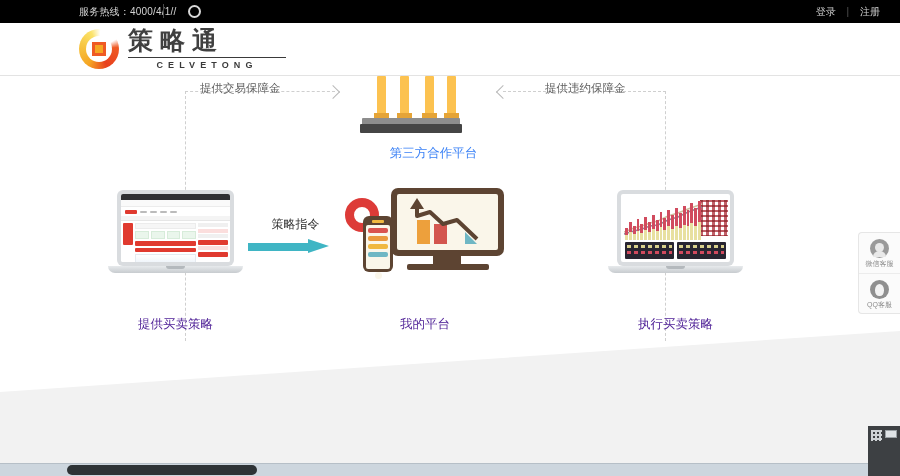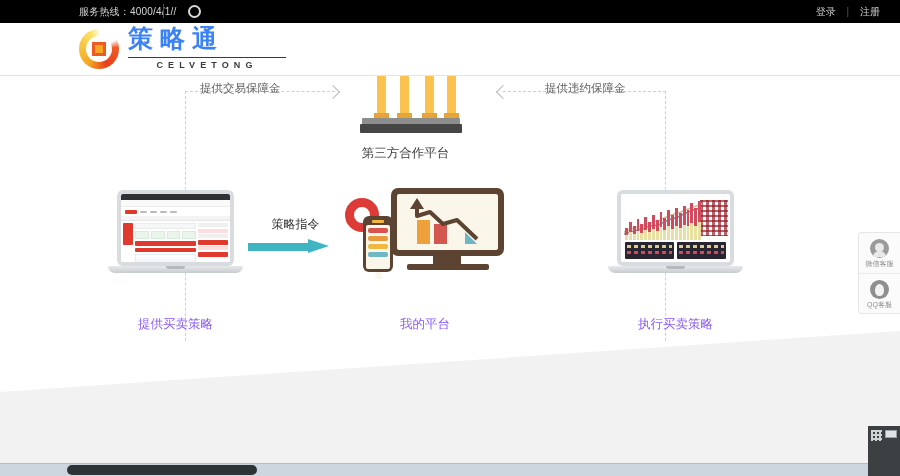--- a/index.html
+++ b/index.html
@@ -45,22 +45,22 @@
   .logo-mark::after {
     content:""; position:absolute; left:7px; top:7px; width:26px; height:26px;
     border-radius:50%; background:#fff;
   }
   .logo-mark .sq {
     position:absolute; left:13px; top:13px; width:14px; height:14px; z-index:2;
     border:3px solid #ef5a24; background:#f5a623;
   }
   .logo-text { display:flex; flex-direction:column; line-height:1; }
   .logo-cn {
-    font-family:Liberation Mono, monospace;
-    font-size:25px; font-weight:bold; color:#3b82f6; letter-spacing:7px;
+    font-family:Liberation Sans, sans-serif;
+    font-size:25px; font-weight:bold; color:#404040; letter-spacing:7px;
   }
   .logo-en {
     font-size:9px; font-weight:bold; color:#3a3a3a; letter-spacing:5.1px; margin-top:4px;
     border-top:1.5px solid #3a3a3a; padding-top:3px; width:158px; text-align:center;
   }
   .nav { position:absolute; left:380px; top:0; height:53px; display:flex; align-items:center; gap:0; }
   .nav-item {
     font-size:13.5px; color:#333; padding:0 23px; cursor:pointer; white-space:nowrap;
   }
   .nav-item.active { color:#e8322a; }
@@ -74,22 +74,22 @@
   }
 
   
   .bank { position:absolute; left:362px; top:0px; width:98px; height:58px; }
   .bank .pillar { position:absolute; top:0; width:9px; height:44px; background:#fcc250; border-radius:1px;}
   .bank .pillar::after{content:"";position:absolute;left:-3px;bottom:0;width:15px;height:7px;background:#e5a437;}
   .bank .p1{left:15px;} .bank .p2{left:38px;} .bank .p3{left:63px;} .bank .p4{left:85px;}
   .bank .slab1 { position:absolute; left:0; top:42px; width:98px; height:7px; background:#8d8d8d; border-radius:1px;}
   .bank .slab2 { position:absolute; left:-2px; top:48px; width:102px; height:9px; background:#454545; border-radius:1px;}
   .bank-label {
-    position:absolute; left:318px; top:69px; width:175px; text-align:center;
-    font-size:12.5px; color:#404040;
+    position:absolute; left:346px; top:69px; width:175px; text-align:center;
+    font-size:12.5px; color:#3b82f6;
   }
 
   
   .dash-left {
     position:absolute; left:185px; top:15px; width:150px; height:250px;
     border-left:1px dashed #cfcfcf; border-top:1px dashed #cfcfcf;
   }
   .dash-right {
     position:absolute; left:503px; top:15px; width:163px; height:250px;
     border-right:1px dashed #cfcfcf; border-top:1px dashed #cfcfcf;
@@ -192,21 +192,21 @@
   .arrow-lbl { font-size:12px; color:#333; text-align:center; white-space:nowrap; margin-bottom:7px;}
   .arrow { position:relative; height:13px; }
   .arrow .shaft { position:absolute; left:0; top:3px; width:62px; height:8px; background:#3fb5c4;}
   .arrow .head {
     position:absolute; left:60px; top:-1px; width:0; height:0;
     border-top:7.5px solid transparent; border-bottom:7.5px solid transparent;
     border-left:21px solid #3fb5c4;
   }
 
   
-  .cap { position:absolute; font-size:12.5px; color:#8b5cf6; text-align:center; white-space:nowrap;font-family:Liberation Mono, monospace;}
+  .cap { position:absolute; font-size:12.5px; color:#4c1d95; text-align:center; white-space:nowrap;font-family:Liberation Mono, monospace;}
 
   
   .service {
     position:absolute; right:0; top:232px; width:42px;
     background:#fbfbfb; border:1px solid #e6e6e6; border-right:none;
     border-radius:4px 0 0 4px;
   }
   .svc-item { padding:6px 0 5px; text-align:center; cursor:pointer; }
   .svc-item + .svc-item { border-top:1px solid #ececec; }
   .svc-ico { width:19px; height:19px; margin:0 auto 2px; position:relative; }

